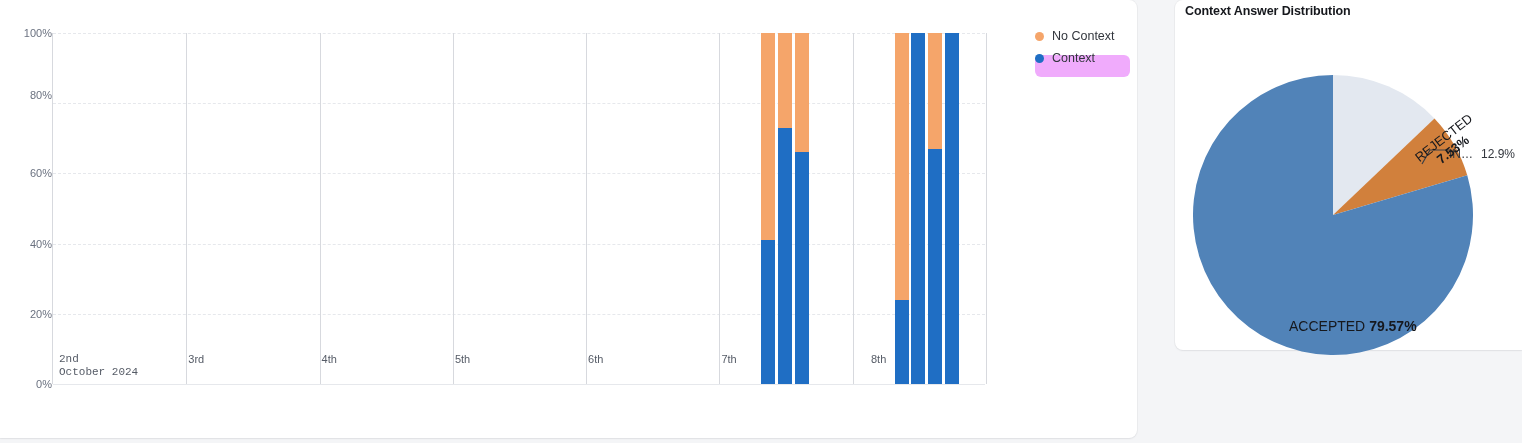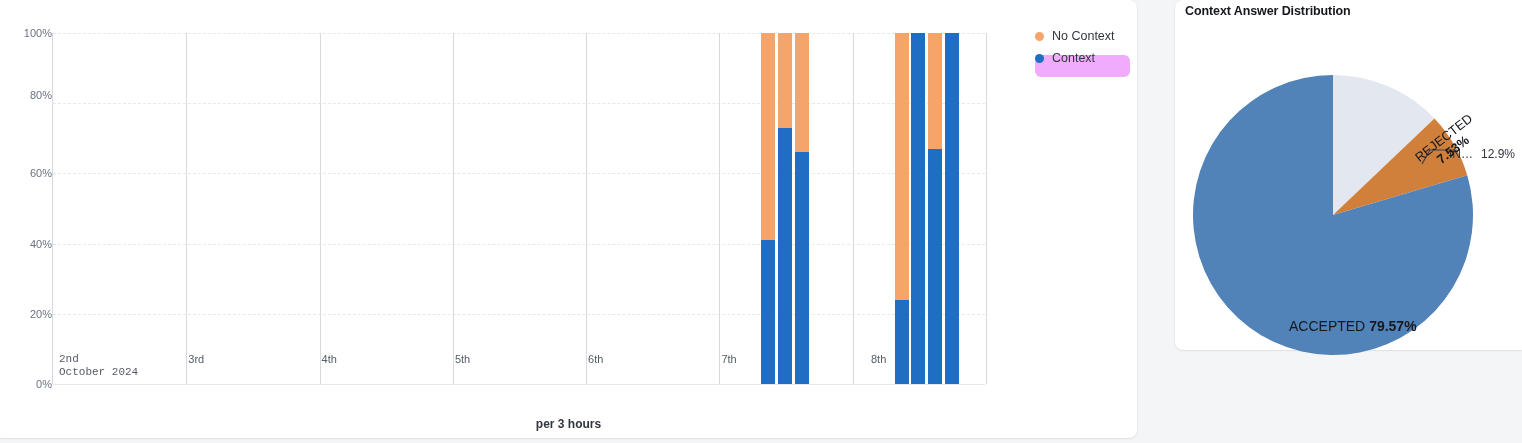--- a/index.html
+++ b/index.html
@@ -284,21 +284,20 @@
         <div class="legend-row">
           <span class="legend-dot" style="background: rgb(245, 165, 106);"></span>
           <span class="legend-label">No Context</span>
         </div>
         <div class="legend-row active">
           <span class="legend-dot" style="background: rgb(31, 110, 196);"></span>
           <span class="legend-label">Context</span>
         </div>
       </div>
 
-    <div id="bar-footer">per 3 hours</div>
   </div>
 
   <div class="panel" id="pie-panel">
 
     <div class="panel-title">Context Answer Distribution</div>
 
     <div id="pie-wrap">
       <svg id="pie" viewBox="0 0 280 280">
           <path d="M 140 140 L 140 0 A 140 140 0 0 1 241.45143822618655 43.524066825771214 Z" fill="#e3e8f0"></path>
           <path d="M 140 140 L 241.45143822618655 43.524066825771214 A 140 140 0 0 1 274.26802683151794 100.35032193357962 Z" fill="#d1803c"></path>

